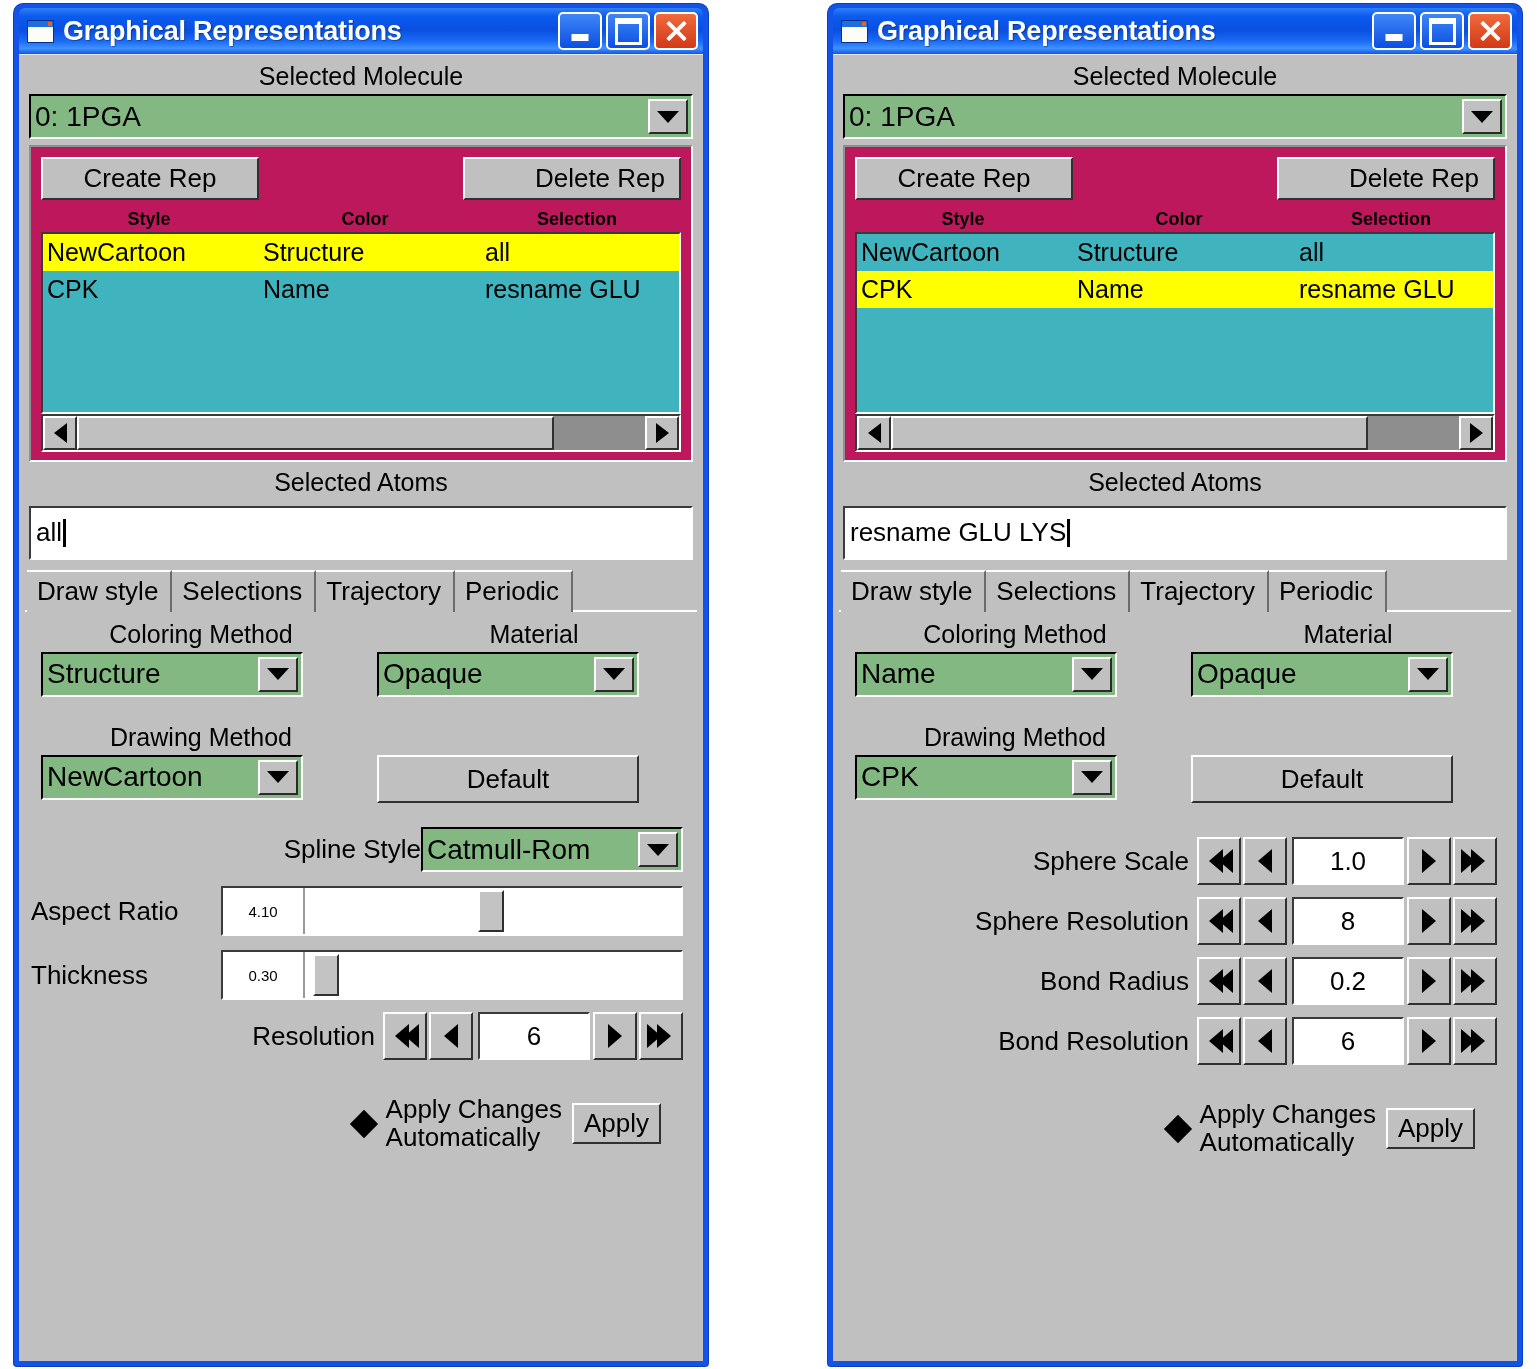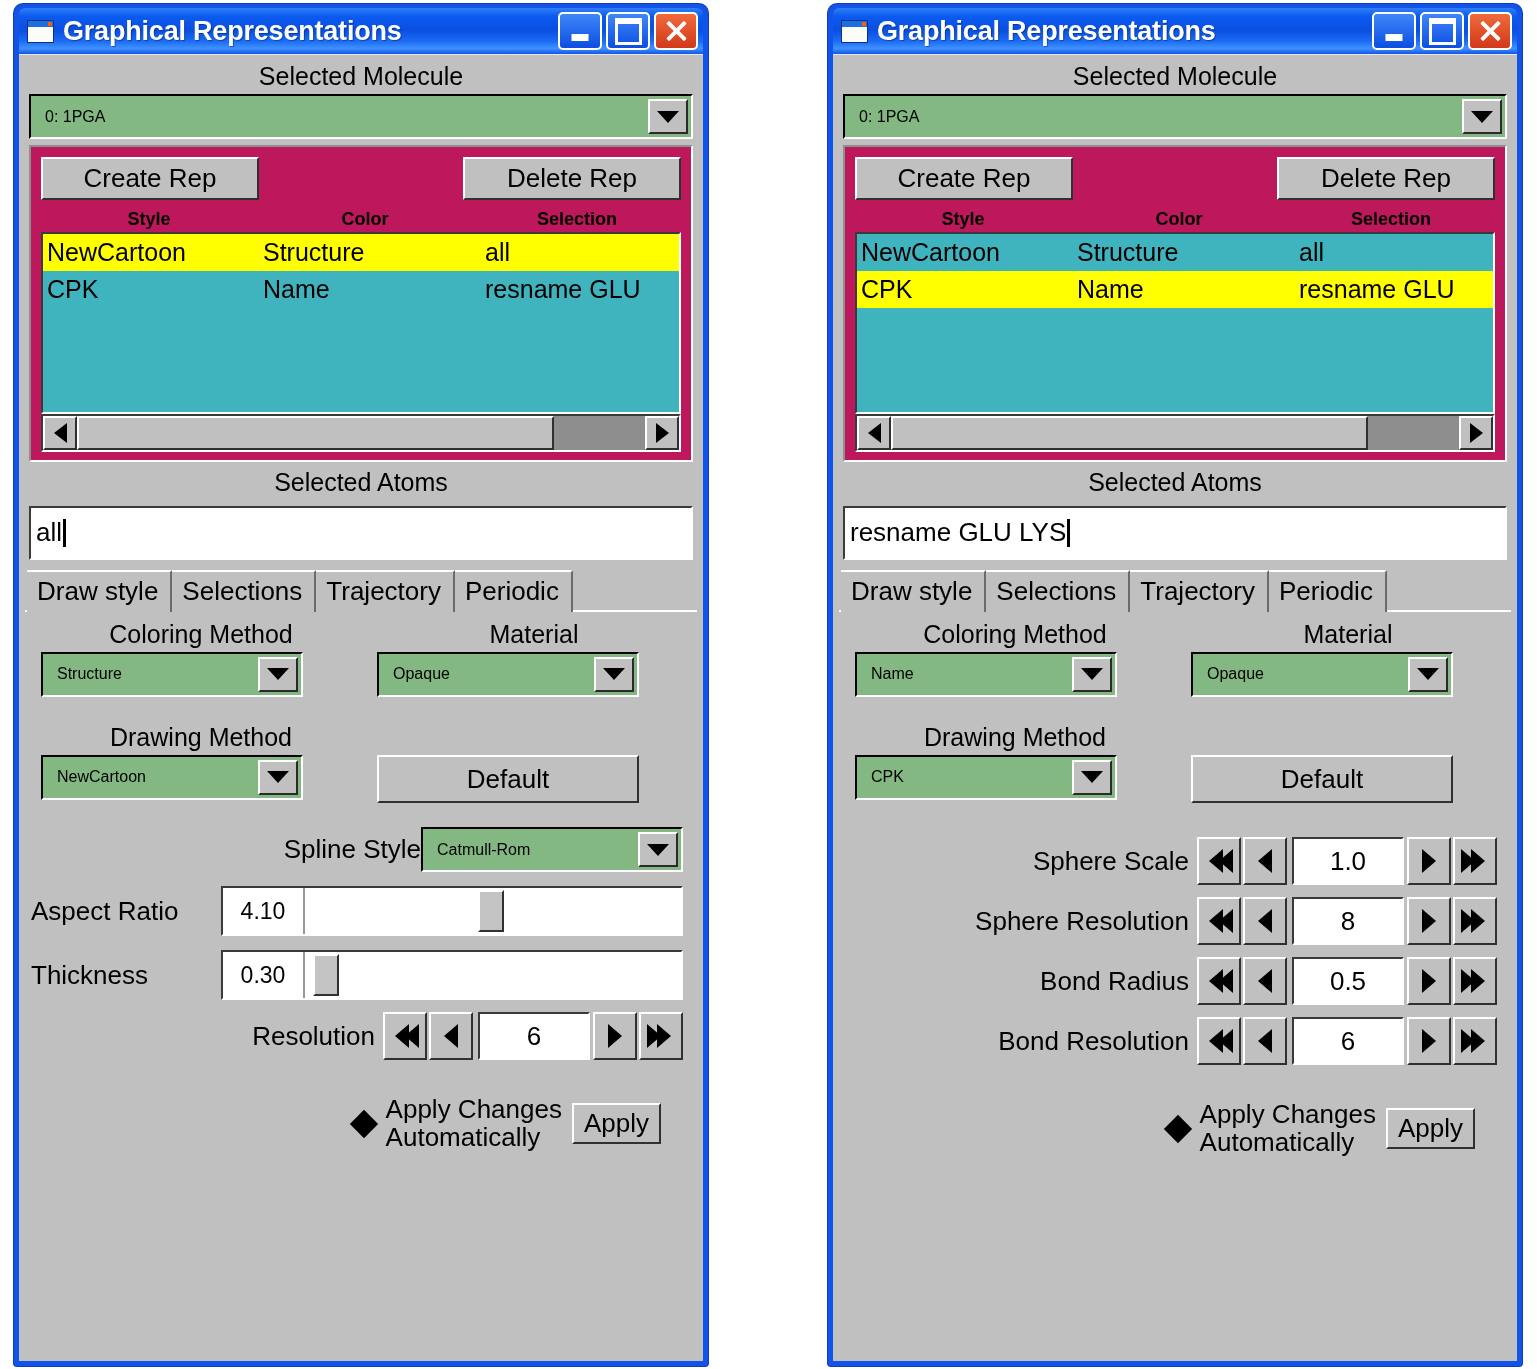--- a/index.html
+++ b/index.html
@@ -104,23 +104,23 @@
     background: #83b883;
     border-top: 2px solid #000;
     border-left: 2px solid #000;
     border-right: 2px solid #ffffff;
     border-bottom: 2px solid #ffffff;
     height: 45px;
     position: relative;
   }
   .optmenu .val {
     flex: 1 1 auto;
-    padding-left: 14px;
+    padding-left: 4px;
     display: flex; align-items: center;
-    font-size: 16px;
+    font-size: 28px;
     white-space: nowrap; overflow: hidden;
   }
   .opt-arrow {
     flex: 0 0 auto;
     width: 40px;
     margin: 3px 3px 3px 0;
     background: #c0c0c0;
     border-top: 2px solid #ffffff;
     border-left: 2px solid #ffffff;
     border-right: 2px solid #2a2a2a;
@@ -154,21 +154,21 @@
     border-right: 2px solid #303030;
     border-bottom: 2px solid #303030;
     font-family: "Liberation Sans", sans-serif;
     font-size: 26px;
     color: #000;
     padding: 5px 14px;
     line-height: 1.1;
     cursor: default;
   }
   .btn-createrep { min-width: 218px; text-align: center; }
-  .btn-deleterep { min-width: 218px; text-align: center; }
+  .btn-deleterep { min-width: 218px; text-align: right; }
 
   .rep-col-head {
     display: flex;
     margin: 9px 0 2px 0;
     font-size: 18px;
     font-weight: bold;
   }
   .rep-col-head .c1 { width: 216px; text-align: center; }
   .rep-col-head .c2 { width: 216px; text-align: center; }
   .rep-col-head .c3 { flex: 1; text-align: center; }
@@ -304,21 +304,21 @@
     border-left: 2px solid #3a3a3a;
     border-right: 2px solid #ffffff;
     border-bottom: 2px solid #ffffff;
     background: #ffffff;
   }
   .slider-val {
     width: 82px; flex: 0 0 auto;
     background:#ffffff;
     border-right: 2px solid #9a9a9a;
     display:flex; align-items:center; justify-content:center;
-    font-size: 23px;
+    font-size: 15px;
   }
   .slider-track { flex: 1 1 auto; background:#ffffff; position: relative; }
   .slider-thumb {
     position: absolute; top: 2px; bottom: 2px; width: 26px;
     background: #c3c3c3;
     border-top: 2px solid #ffffff;
     border-left: 2px solid #ffffff;
     border-right: 2px solid #303030;
     border-bottom: 2px solid #303030;
   }
@@ -745,21 +745,21 @@
           <div class="spinner">
             <div class="spin-btn">
                 <span class="ar-dbl">
                   <span class="ar-single-l"></span>
                   <span class="ar-single-l"></span>
                 </span>
               </div>
             <div class="spin-btn">
                 <span class="ar-single-l"></span>
               </div>
-            <div class="spin-entry">0.5</div>
+            <div class="spin-entry">0.2</div>
             <div class="spin-btn">
                 <span class="ar-single-r"></span>
               </div>
             <div class="spin-btn">
                 <span class="ar-dbl">
                   <span class="ar-single-r"></span>
                   <span class="ar-single-r"></span>
                 </span>
               </div>
           </div>

